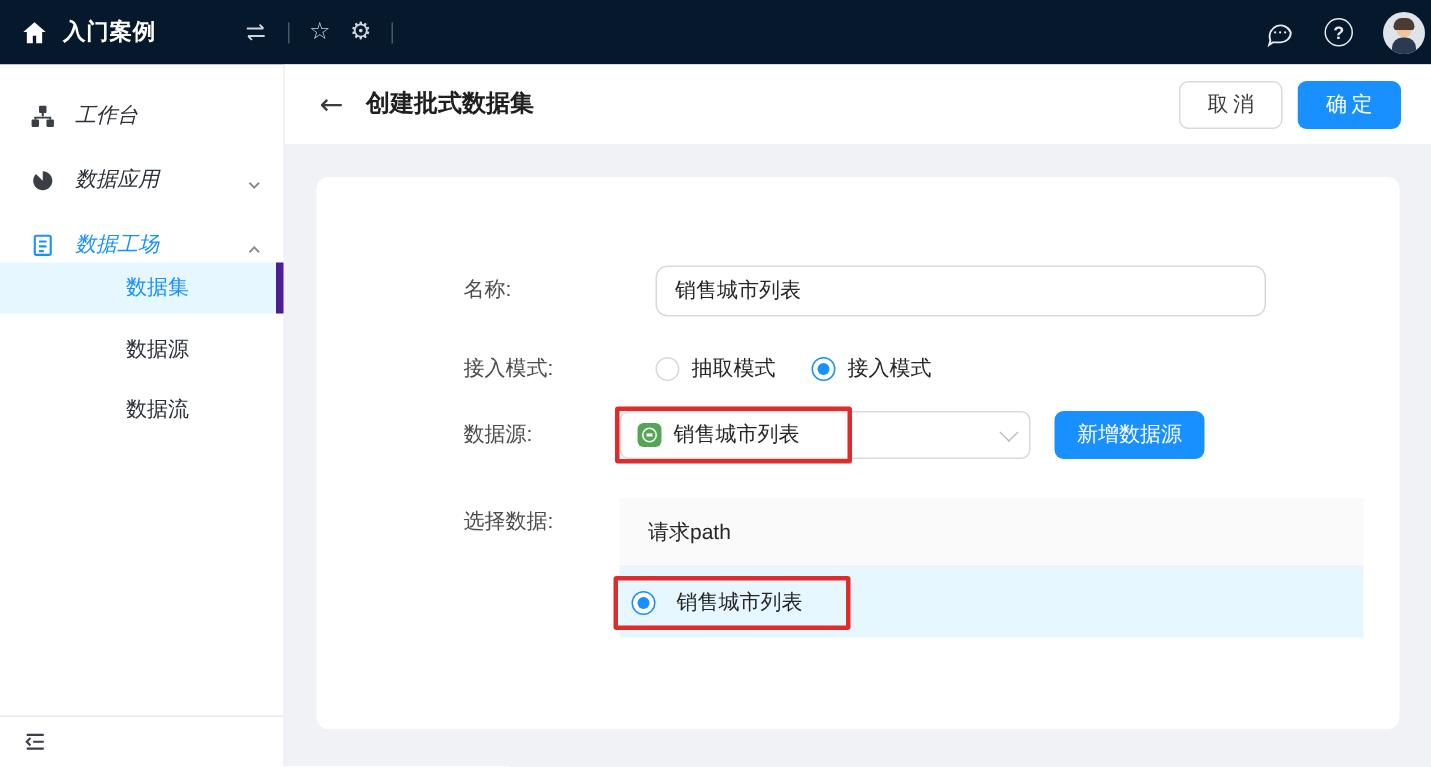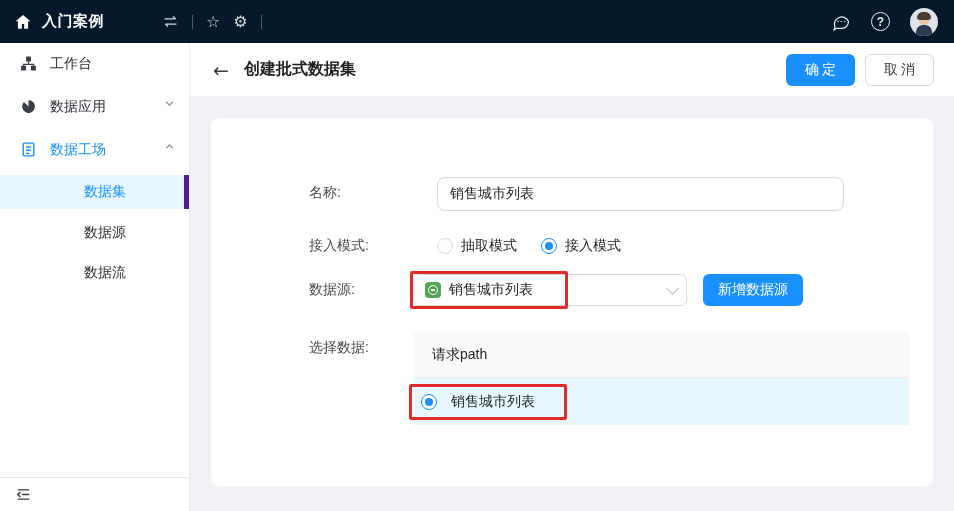--- a/index.html
+++ b/index.html
@@ -1,21 +1,21 @@
 <!DOCTYPE html>
 <html><head>
 <meta charset="utf-8">
 <style>
   * { margin:0; padding:0; box-sizing:border-box; }
   html,body { width:954px; height:511px; overflow:hidden; background:#fff;
     font-family:"Liberation Sans","DejaVu Sans",sans-serif; }
 
   
   .topbar { height:43px; background:#06182b; display:flex; align-items:center;
-    padding:0 16px 0 14px; color:#fff; }
+    padding:0 4px 0 14px; color:#fff; }
   .topbar-left { display:flex; align-items:center; gap:10px; }
   .home-ic { width:18px; height:18px; display:inline-flex; }
   .app-title { font-size:15px; font-weight:bold; letter-spacing:.5px; }
   .topbar-tools { display:flex; align-items:center; gap:13px; margin-left:58px; color:#cfd6de; }
   .tool-glyph { font-size:16px; line-height:1; cursor:pointer; }
   .vdiv { width:1px; height:14px; background:rgba(255,255,255,.28); }
   .topbar-right { margin-left:auto; display:flex; align-items:center; gap:20px; }
   .help-circle { width:19px; height:19px; border:1.5px solid #e8ebee; border-radius:50%;
     display:flex; align-items:center; justify-content:center; font-size:12px; font-weight:bold;
     color:#e8ebee; cursor:pointer; }
@@ -26,22 +26,22 @@
   .av-face { position:absolute; left:9px; top:7px; width:10px; height:10px; background:#f0c49c;
     border-radius:50%; }
   .av-body { position:absolute; left:6px; top:17px; width:16px; height:11px; background:#2a3a50;
     border-radius:7px 7px 0 0; }
 
   
   .layout { display:flex; height:468px; }
 
   
   .sidebar { width:190px; background:#fff; border-right:1px solid #eceef1; position:relative; }
-  .side-item { height:43px; display:flex; align-items:flex-start; padding:12px 14px 0 20px;
-    font-size:14px; color:#2b2f36; cursor:pointer; }
+  .side-item { height:43px; display:flex; align-items:flex-end; padding:12px 14px 0 20px;
+    font-size:14px; color:#2b2f36; cursor:pointer;font-style:italic; }
   .side-item .ic { width:17px; height:17px; display:inline-flex; flex-shrink:0; }
   .side-item .lbl { margin-left:13px; }
   .side-item.blue { color:#1890ff; }
   .chev { margin-left:auto; display:inline-flex; }
   .sub-item { height:40px; display:flex; align-items:center; padding-left:84px;
     font-size:14px; color:#2b2f36; cursor:pointer; }
   .sub-item.selected { height:34px; margin:3px 0 4px 0; background:#e6f7ff; color:#1890ff;
     border-right:5px solid #4c1d95; }
   .side-footer { position:absolute; left:0; right:0; bottom:0; height:34px;
     border-top:1px solid #e8e8e8; display:flex; align-items:center; padding-left:15px; }
@@ -211,22 +211,22 @@
         </svg>
       </span>
     </div>
   </div>
 
   <div class="main">
     <div class="page-header">
       <span class="back-arrow">←</span>
       <span class="page-title">创建批式数据集</span>
       <div class="header-btns">
+        <button class="btn ghost">取消</button>
         <button class="btn primary">确定</button>
-        <button class="btn ghost">取消</button>
       </div>
     </div>
 
     <div class="content">
       <div class="card">
 
         <div class="form-row mb19">
           <span class="form-label">名称:</span>
           <input class="text-input" type="text" value="销售城市列表" style="">
         </div>

